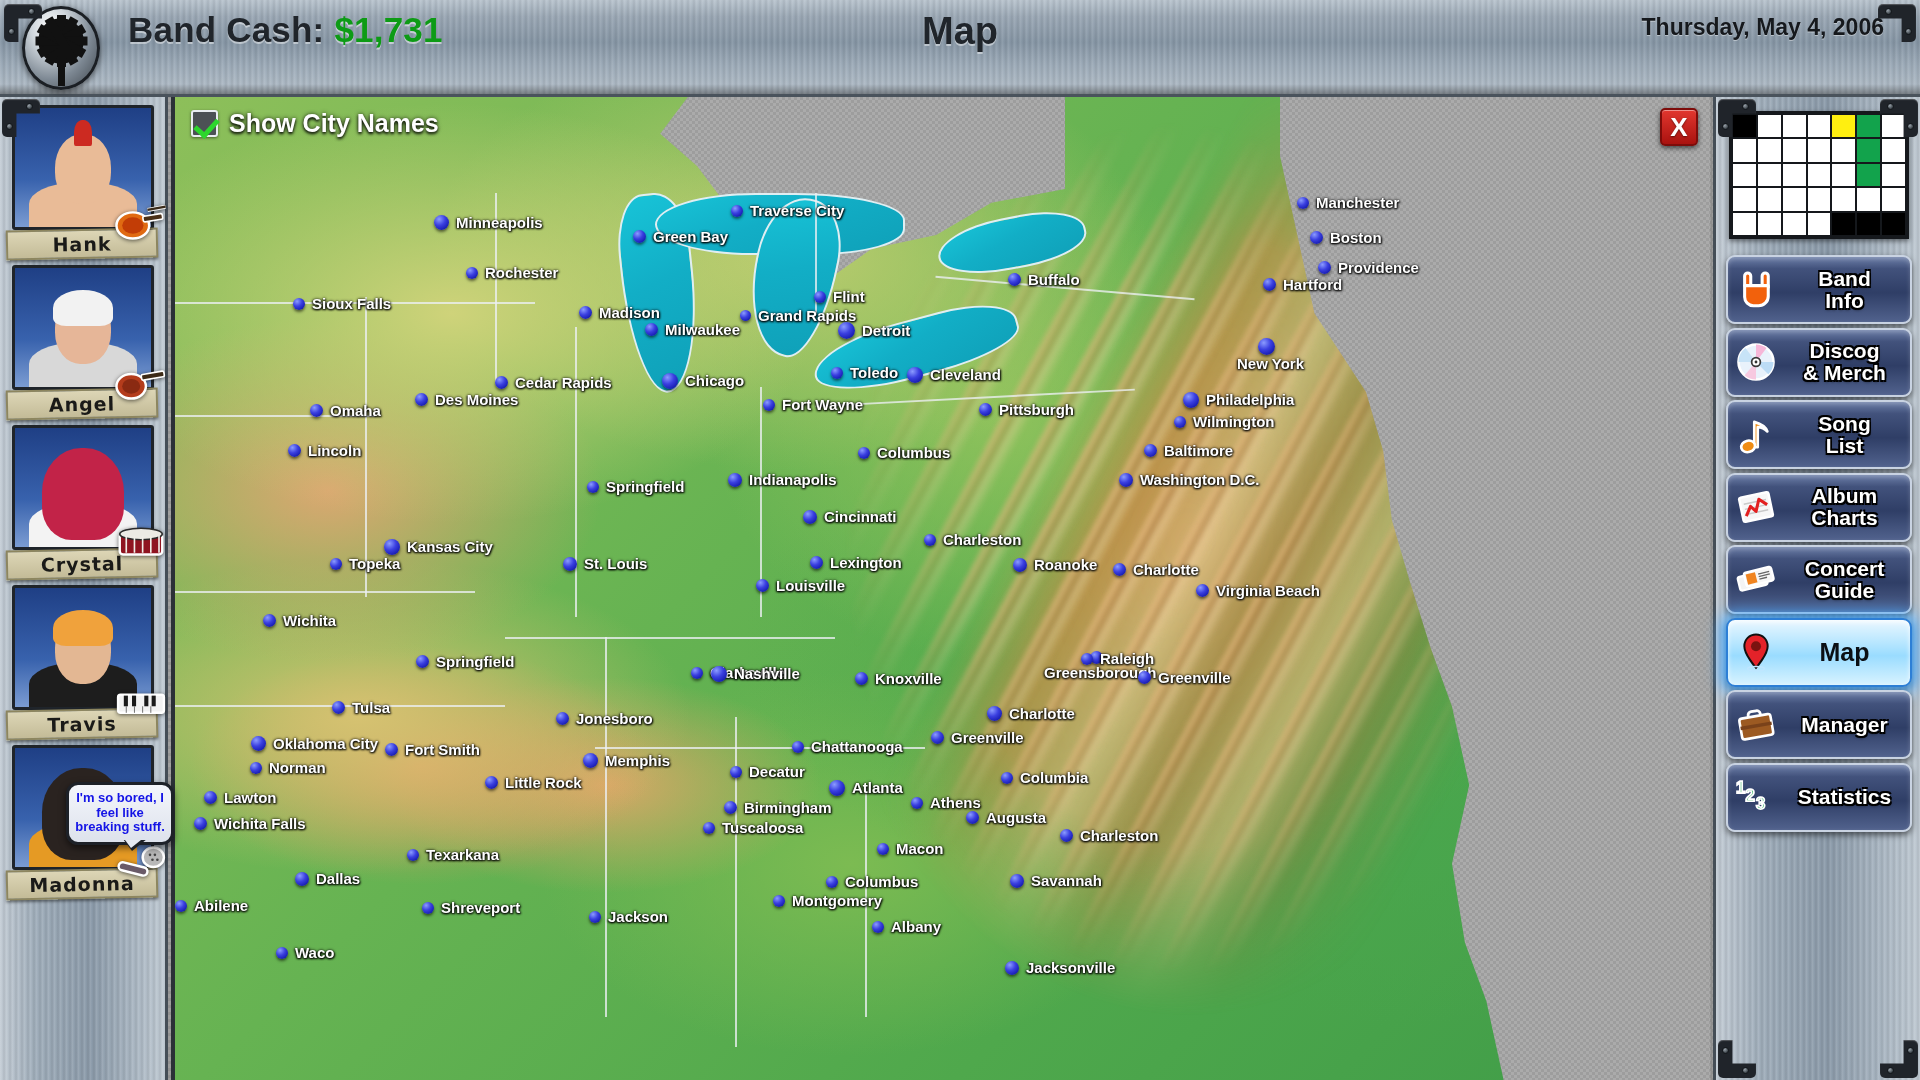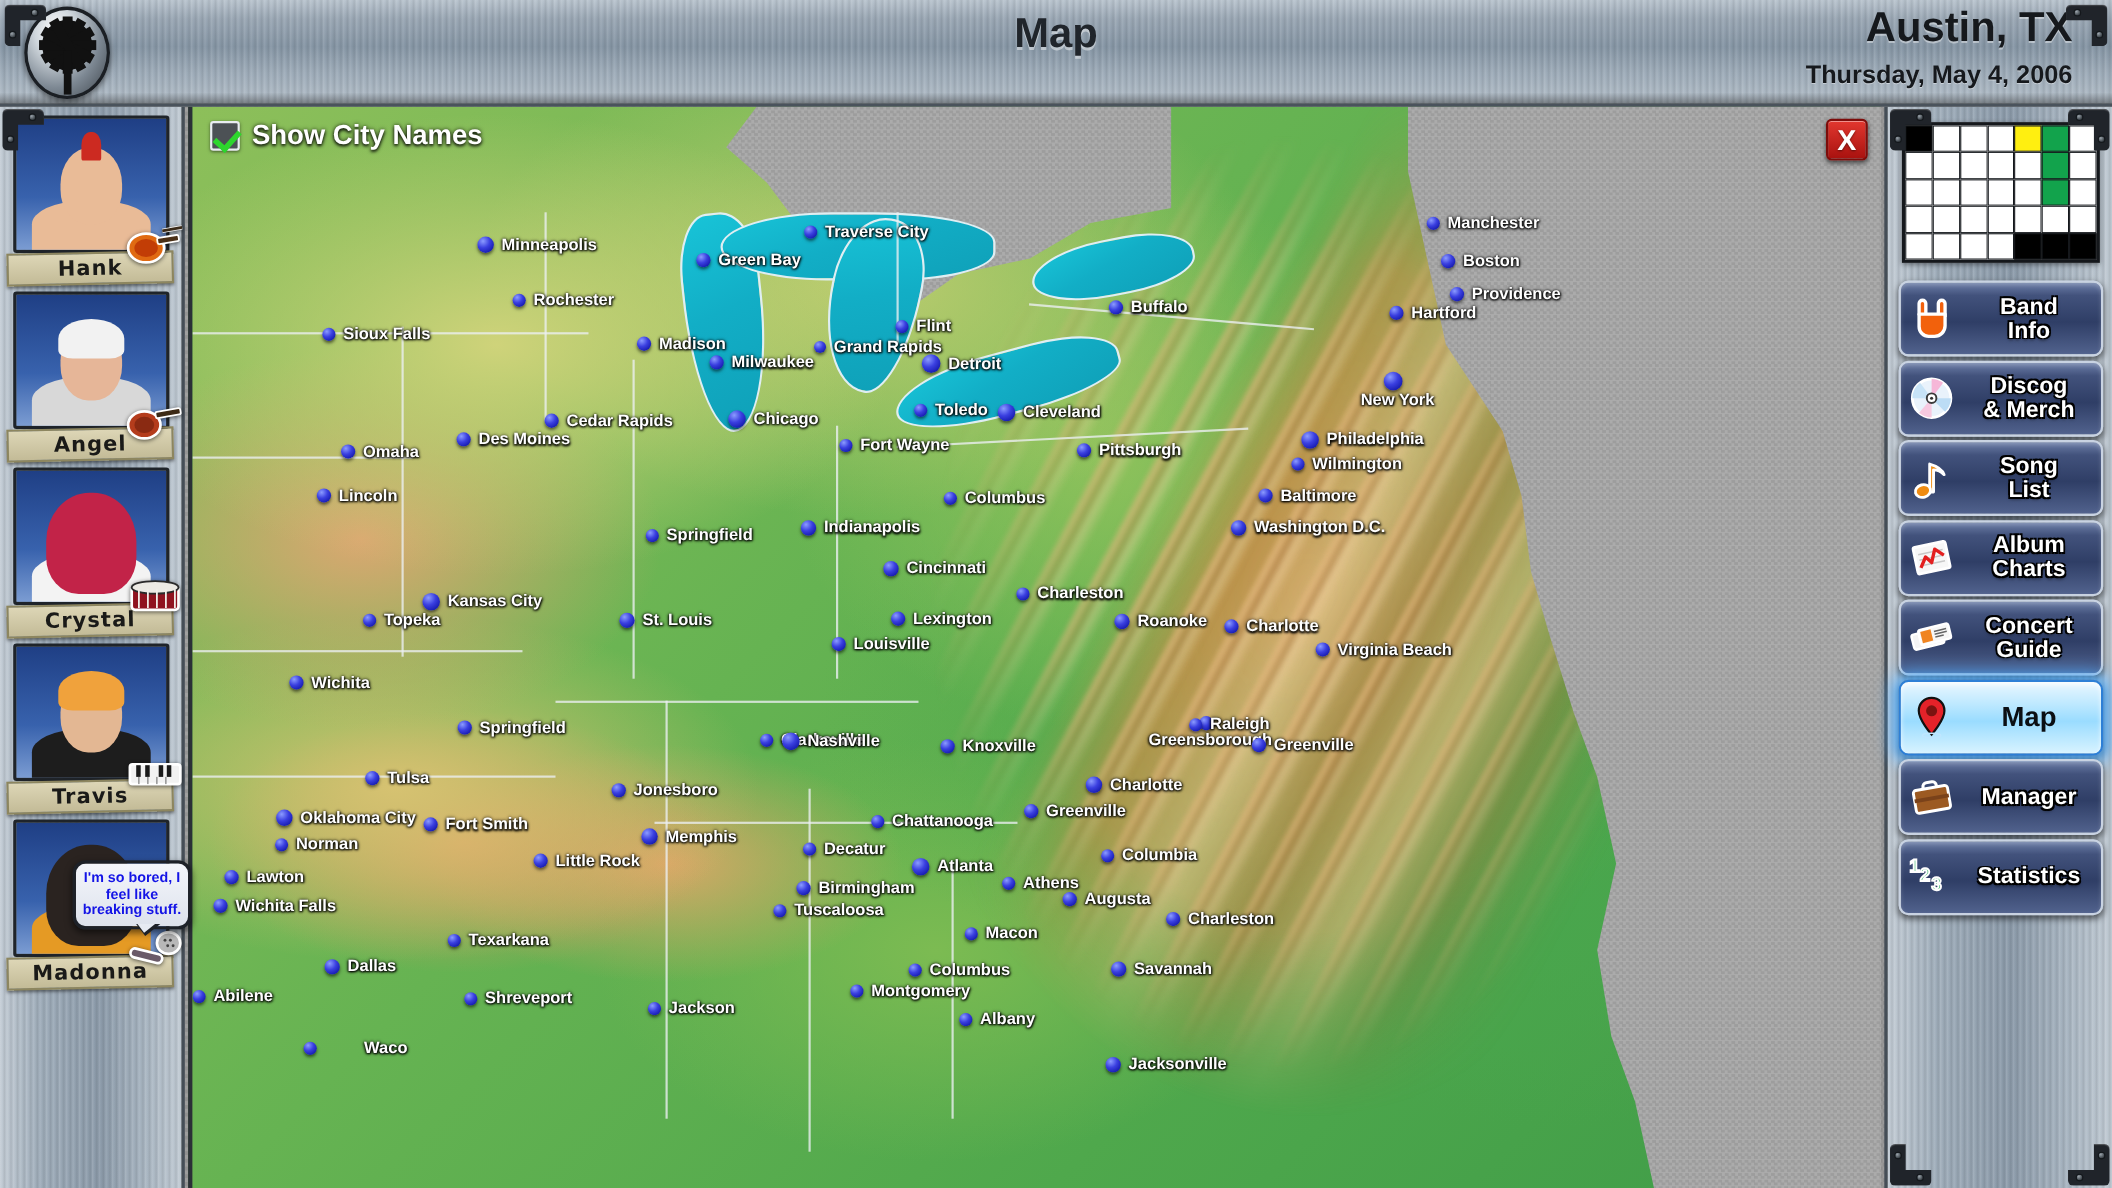--- a/index.html
+++ b/index.html
@@ -341,25 +341,28 @@
         <div class="tooth" style="transform:rotate(0deg)"></div>
         <div class="tooth" style="transform:rotate(30deg)"></div>
         <div class="tooth" style="transform:rotate(60deg)"></div>
         <div class="tooth" style="transform:rotate(90deg)"></div>
         <div class="tooth" style="transform:rotate(120deg)"></div>
         <div class="tooth" style="transform:rotate(150deg)"></div>
       </div>
       <div class="stem"></div>
     </div>
 
+    <div class="cash">
+      <span>Band Cash:</span>
+      <span class="amount">$1,731</span>
+    </div>
 
     <div class="screen-title">Map</div>
 
     <div class="loc-wrap">
-      <div class="loc-city">Austin, TX</div>
       <div class="loc-date">Thursday, May 4, 2006</div>
     </div>
   </div>
 
   <div id="left-rail" class="metal-v">
     <div class="corner-bracket tl" style="left:2px; top:2px;">
       <div class="screw" style="left:24px; top:4px;"></div>
       <div class="screw" style="left:4px; top:24px;"></div>
     </div>
     <div id="members-host">
@@ -841,21 +844,21 @@
             <div class="cname">Jackson</div>
           </div>
           <div class="city" style="left: 697px; top: 821px;">
             <div class="pin" style="width:12px;height:12px"></div>
             <div class="cname">Albany</div>
           </div>
           <div class="city" style="left: 0px; top: 800px;">
             <div class="pin" style="width:12px;height:12px"></div>
             <div class="cname">Abilene</div>
           </div>
-          <div class="city" style="left: 101px; top: 847px; gap: 36px;">
+          <div class="city" style="left: 101px; top: 847px;">
             <div class="pin" style="width:12px;height:12px"></div>
             <div class="cname">Waco</div>
           </div>
           <div class="city" style="left: 830px; top: 862px;">
             <div class="pin" style="width:14px;height:14px"></div>
             <div class="cname">Jacksonville</div>
           </div>
         </div>
     </div>
   </div>

